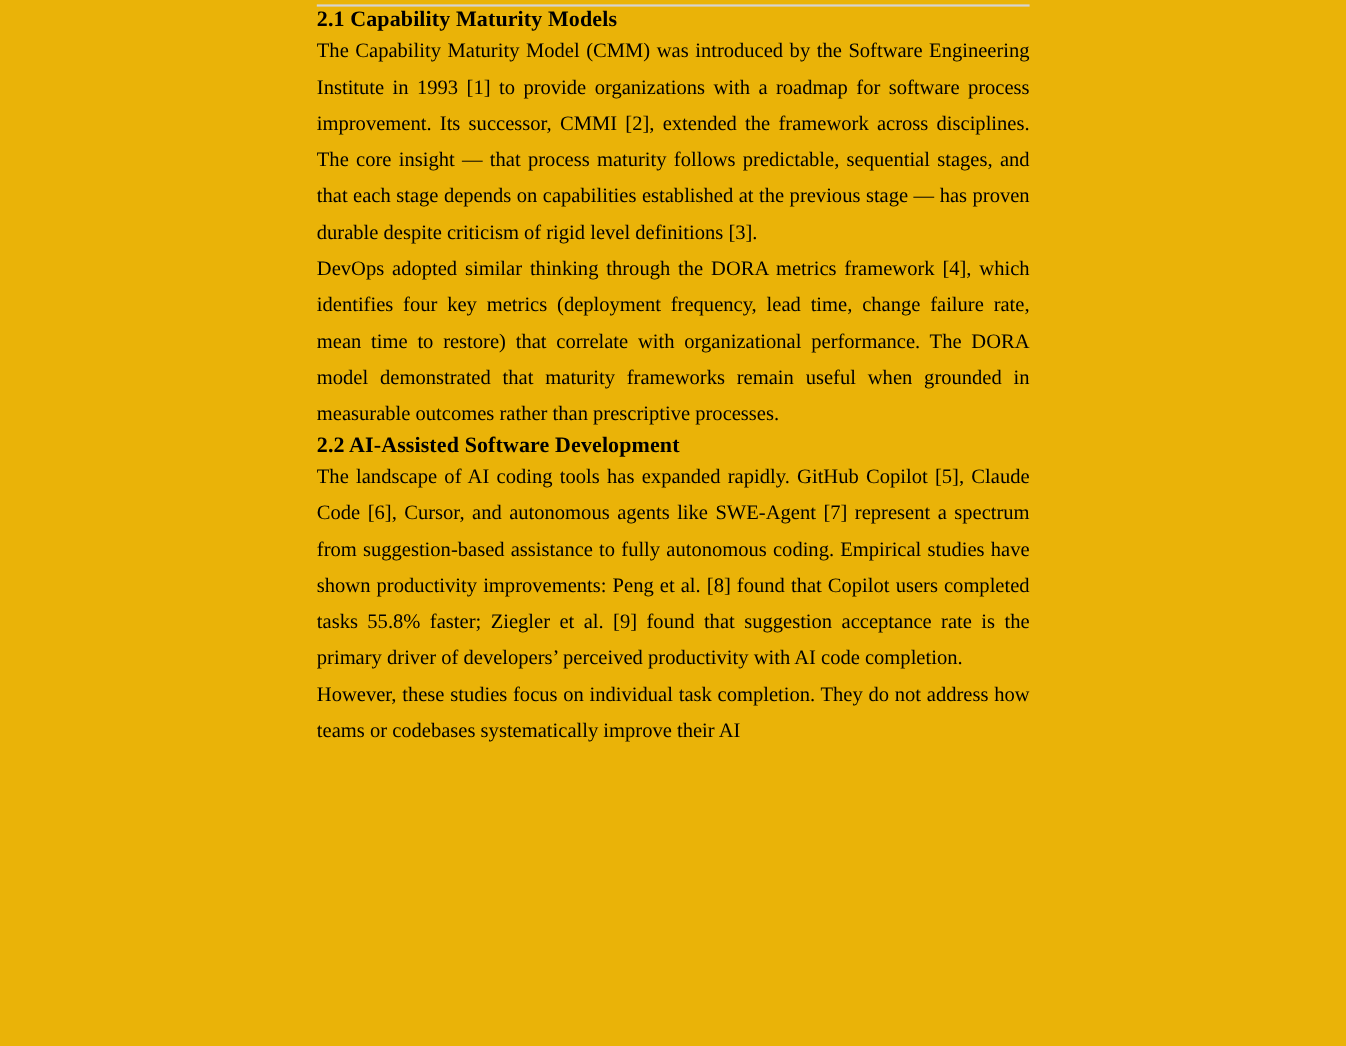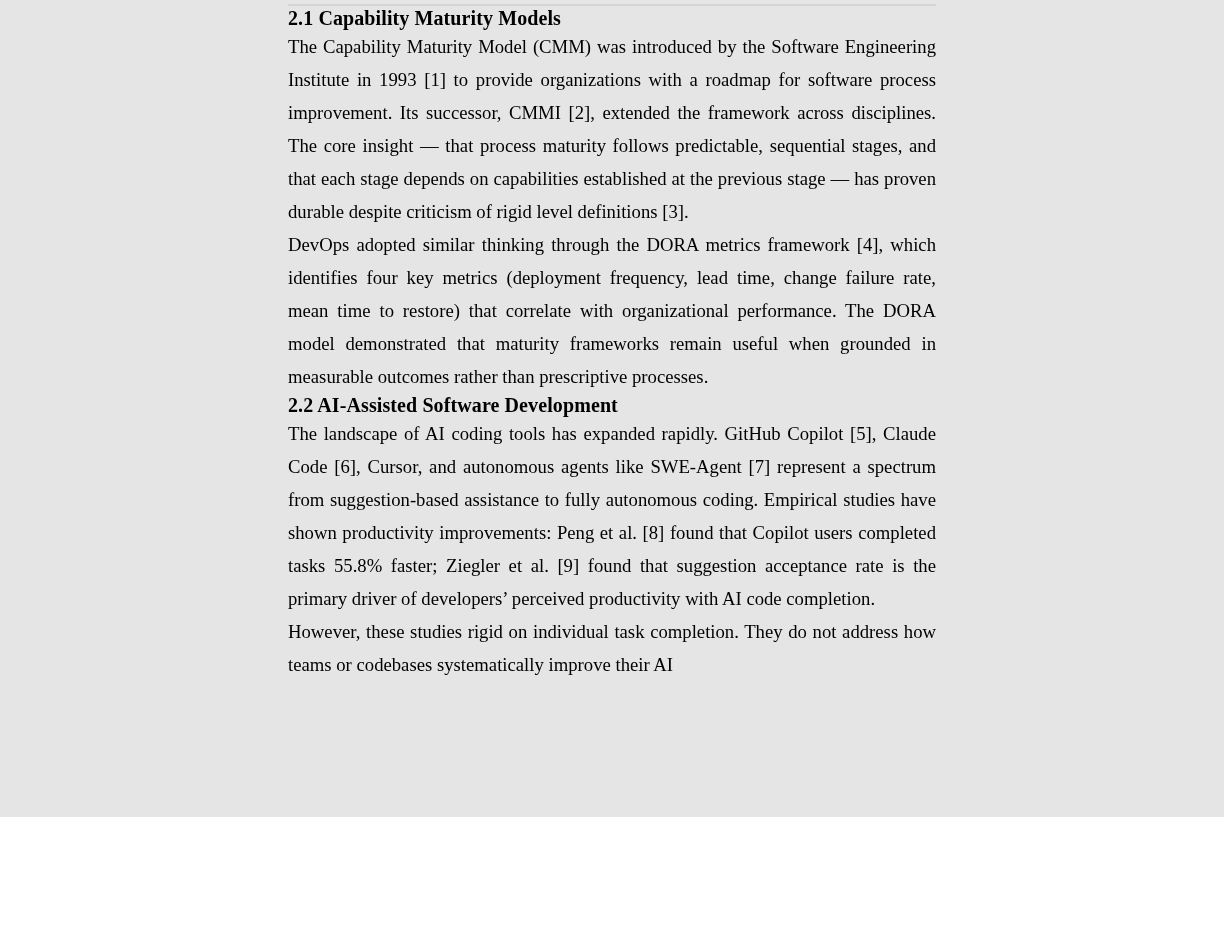--- a/index.html
+++ b/index.html
@@ -13,22 +13,22 @@
     height: 951px;
     overflow: hidden;
     font-family: "Liberation Serif", "DejaVu Serif", serif;
     color: #000000;
     -webkit-font-smoothing: antialiased;
   }
 
   .page {
     position: relative;
     width: 1224px;
-    height: 817px;
-    background: #e5e5e5;
+    height: 951px;
+    background: #eab308;
   }
 
   .content-column {
     position: absolute;
     left: 288px;
     top: 0;
     width: 648px;
   }
 
   .top-rule {
@@ -99,16 +99,16 @@
     <h2 class="section-heading heading-2-1">2.1 Capability Maturity Models</h2>
 
     <p class="body-paragraph para-gap-first">The Capability Maturity Model (CMM) was introduced by the Software Engineering Institute in 1993 [1] to provide organizations with a roadmap for software process improvement. Its successor, CMMI [2], extended the framework across disciplines. The core insight — that process maturity follows predictable, sequential stages, and that each stage depends on capabilities established at the previous stage — has proven durable despite criticism of rigid level definitions [3].</p>
 
     <p class="body-paragraph para-gap">DevOps adopted similar thinking through the DORA metrics framework [4], which identifies four key metrics (deployment frequency, lead time, change failure rate, mean time to restore) that correlate with organizational performance. The DORA model demonstrated that maturity frameworks remain useful when grounded in measurable outcomes rather than prescriptive processes.</p>
 
     <h2 class="section-heading heading-2-2">2.2 AI-Assisted Software Development</h2>
 
     <p class="body-paragraph para-gap-after-heading">The landscape of AI coding tools has expanded rapidly. GitHub Copilot [5], Claude Code [6], Cursor, and autonomous agents like SWE-Agent [7] represent a spectrum from suggestion-based assistance to fully autonomous coding. Empirical studies have shown productivity improvements: Peng et al. [8] found that Copilot users completed tasks 55.8% faster; Ziegler et al. [9] found that suggestion acceptance rate is the primary driver of developers’ perceived productivity with AI code completion.</p>
 
-    <p class="body-paragraph para-gap para-truncated">However, these studies rigid on individual task completion. They do not address how teams or codebases systematically improve their AI</p>
+    <p class="body-paragraph para-gap para-truncated">However, these studies focus on individual task completion. They do not address how teams or codebases systematically improve their AI</p>
 
   </div>
 </div>
 
 </body></html>

